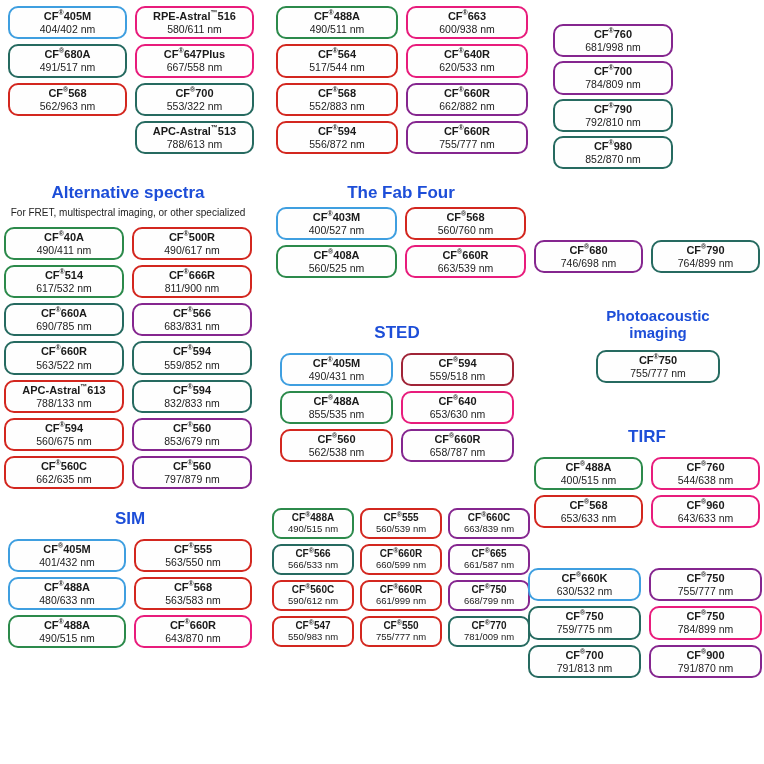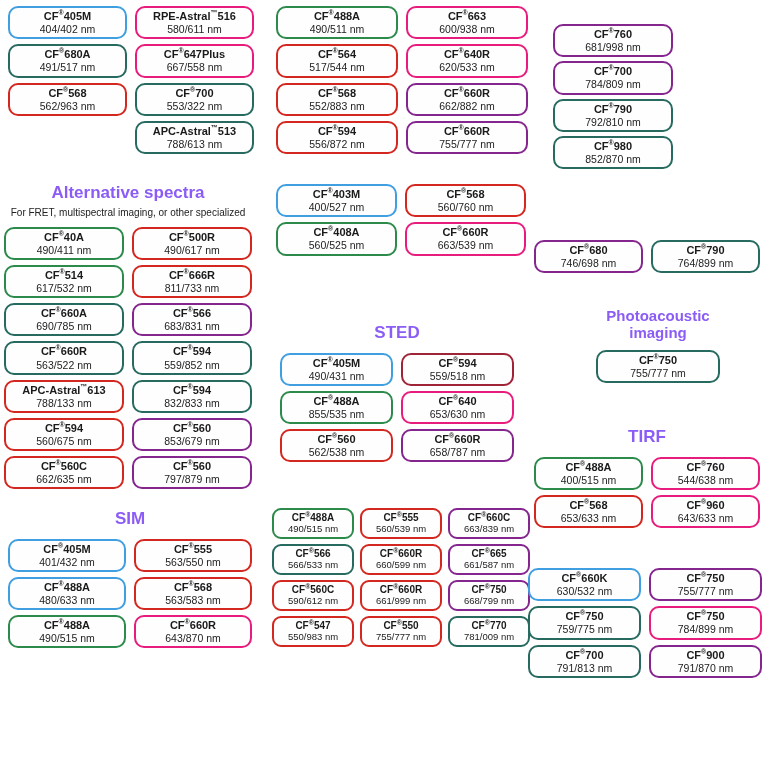--- a/index.html
+++ b/index.html
@@ -4,21 +4,21 @@
 <style>
   html,body { margin:0; padding:0; }
   body {
     width:764px; height:764px; background:#ffffff; position:relative;
     font-family:"Liberation Sans", sans-serif; color:#1a1a1a; overflow:hidden;
   }
   #canvas { position:absolute; inset:0; }
   .section { position:absolute; }
   .section-title {
     text-align:center; font-weight:bold; font-size:17px; line-height:1.1;
-    margin:0 auto 4px auto; color:#8b5cf6;
+    margin:0 auto 4px auto; color:#1d4ed8;
   }
   .section-subtitle {
     text-align:center; font-size:10px; margin:0 0 9px 0; color:#222;
     white-space:nowrap;
   }
   .cols { display:flex; gap:8px; }
   .col { display:flex; flex-direction:column; gap:5px; flex:1; }
   .pill {
     border:2px solid #555; border-radius:10px; background:#fefefe;
     text-align:center; padding:2px 3px; min-height:29px;
@@ -192,21 +192,21 @@
     <div class="pill-value">662/635 nm</div>
   </div>
         </div>
         <div class="col">
           <div class="pill" style="border-color: rgb(211, 39, 31);">
     <div class="pill-name">CF<sup>®</sup>500R</div>
     <div class="pill-value">490/617 nm</div>
   </div>
           <div class="pill" style="border-color: rgb(211, 39, 31);">
     <div class="pill-name">CF<sup>®</sup>666R</div>
-    <div class="pill-value">811/733 nm</div>
+    <div class="pill-value">811/900 nm</div>
   </div>
           <div class="pill" style="border-color: rgb(133, 38, 143);">
     <div class="pill-name">CF<sup>®</sup>566</div>
     <div class="pill-value">683/831 nm</div>
   </div>
           <div class="pill" style="border-color: rgb(38, 106, 96);">
     <div class="pill-name">CF<sup>®</sup>594</div>
     <div class="pill-value">559/852 nm</div>
   </div>
           <div class="pill" style="border-color: rgb(38, 106, 96);">
@@ -218,20 +218,21 @@
     <div class="pill-value">853/679 nm</div>
   </div>
           <div class="pill" style="border-color: rgb(133, 38, 143);">
     <div class="pill-name">CF<sup>®</sup>560</div>
     <div class="pill-value">797/879 nm</div>
   </div>
         </div>
       </div>
     </div>
     <div class="section" id="sec-fabfour">
+      <div class="section-title">The Fab Four</div>
       <div class="cols">
         <div class="col">
           <div class="pill" style="border-color: rgb(63, 159, 224);">
     <div class="pill-name">CF<sup>®</sup>403M</div>
     <div class="pill-value">400/527 nm</div>
   </div>
           <div class="pill" style="border-color: rgb(44, 138, 75);">
     <div class="pill-name">CF<sup>®</sup>408A</div>
     <div class="pill-value">560/525 nm</div>
   </div>

